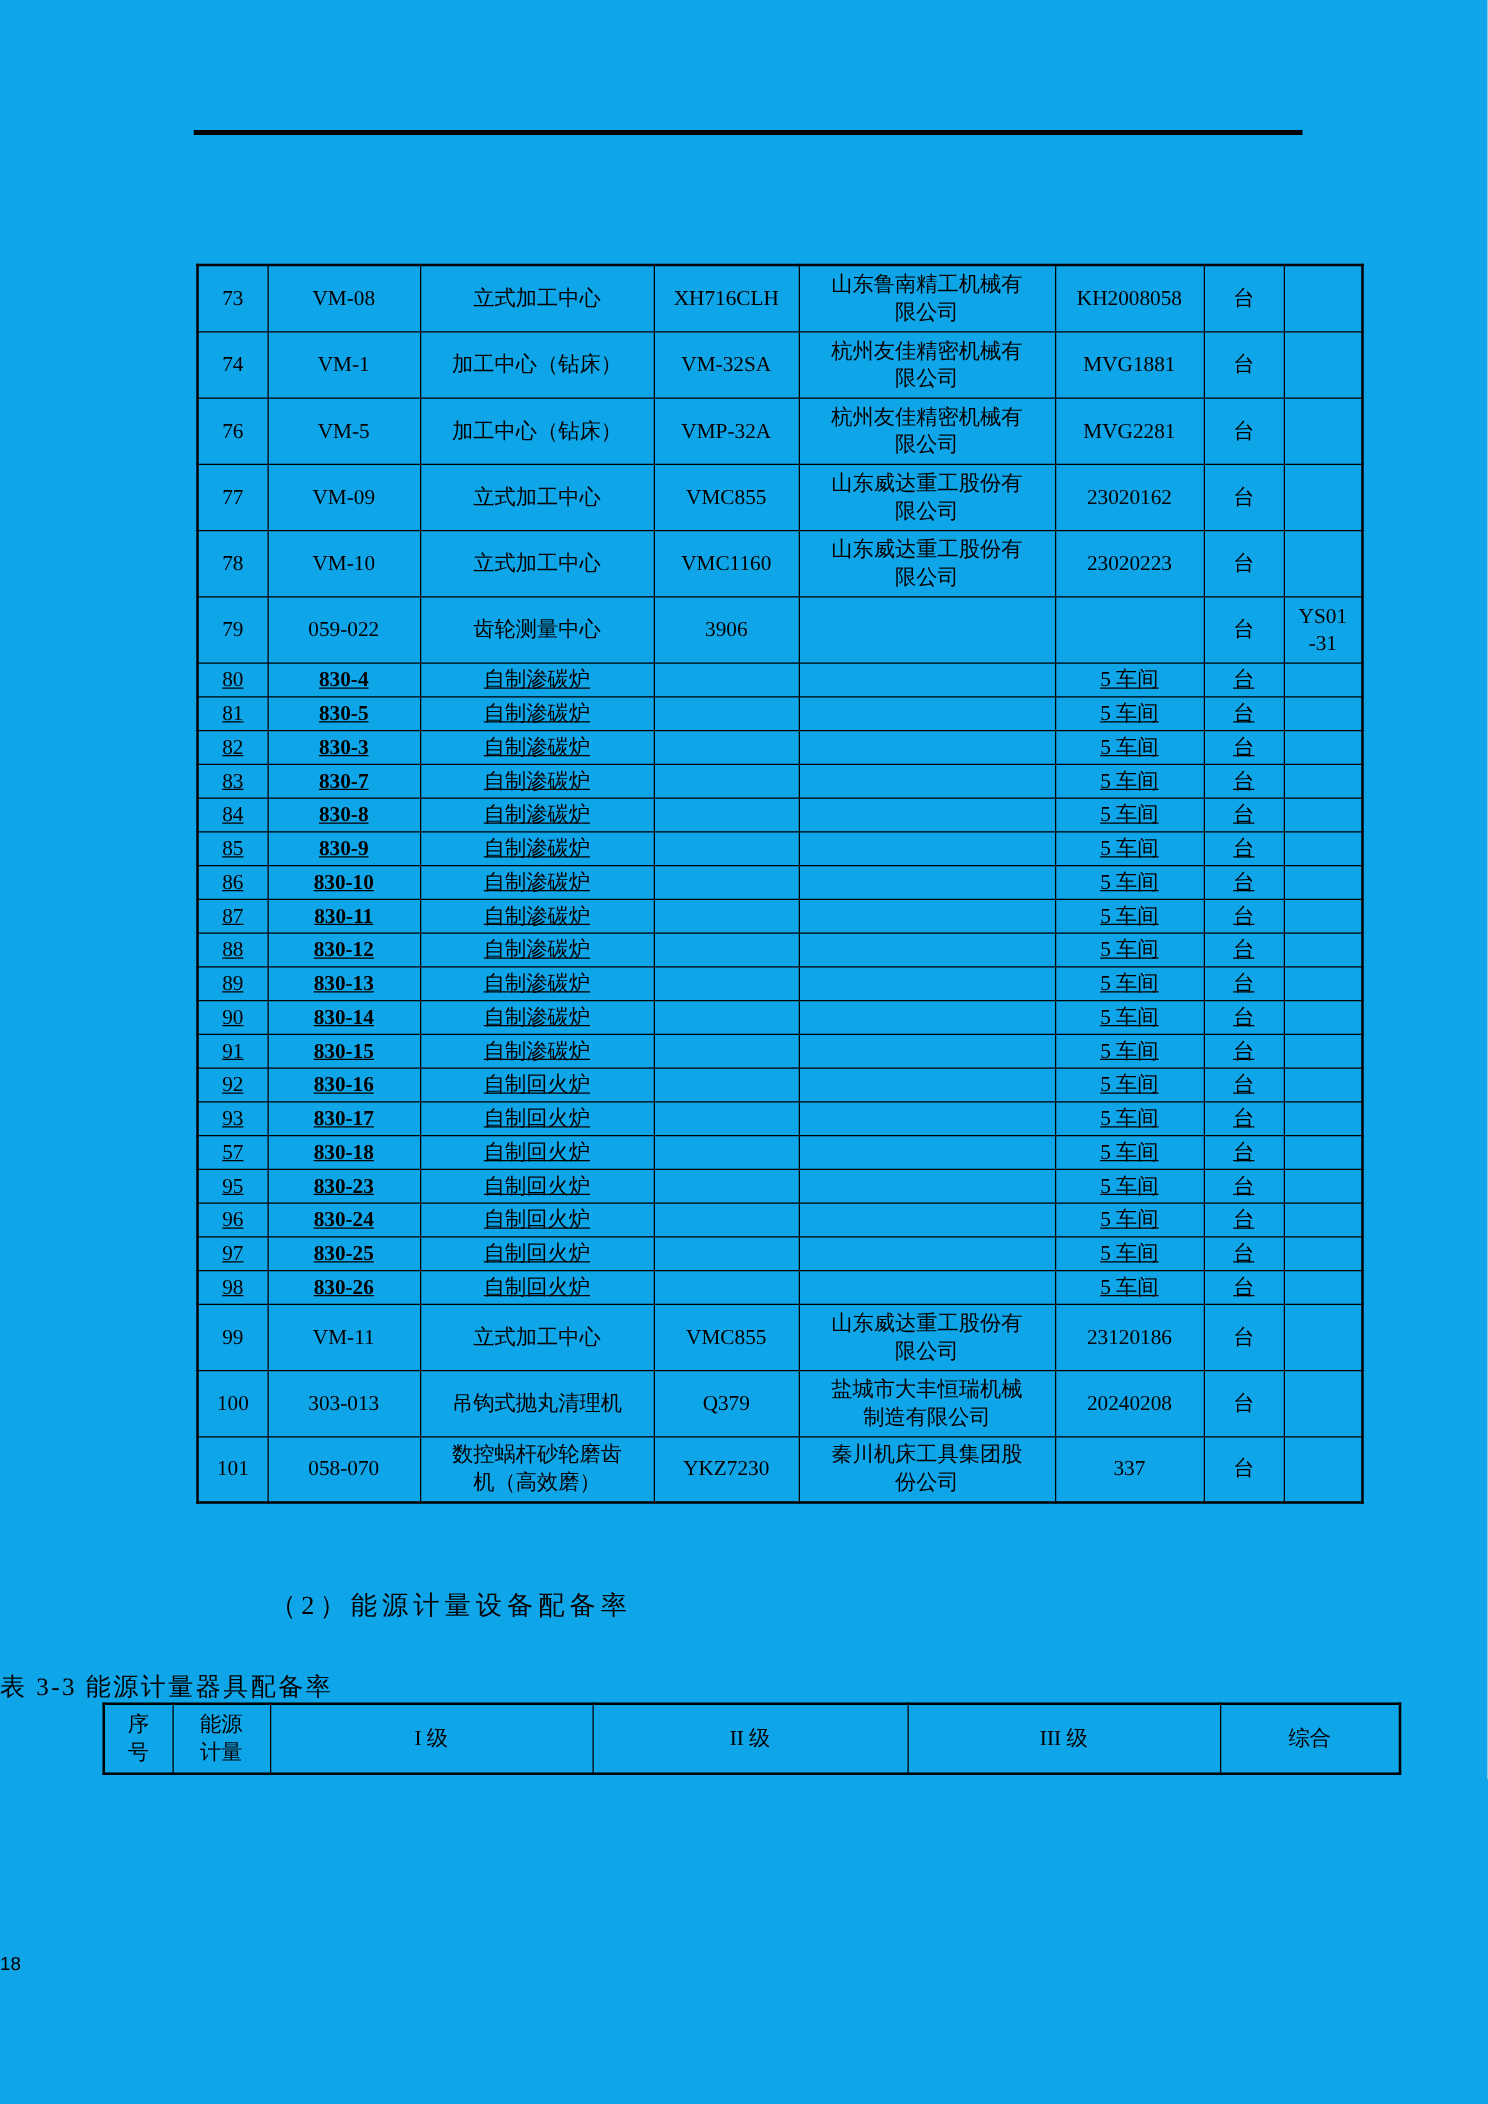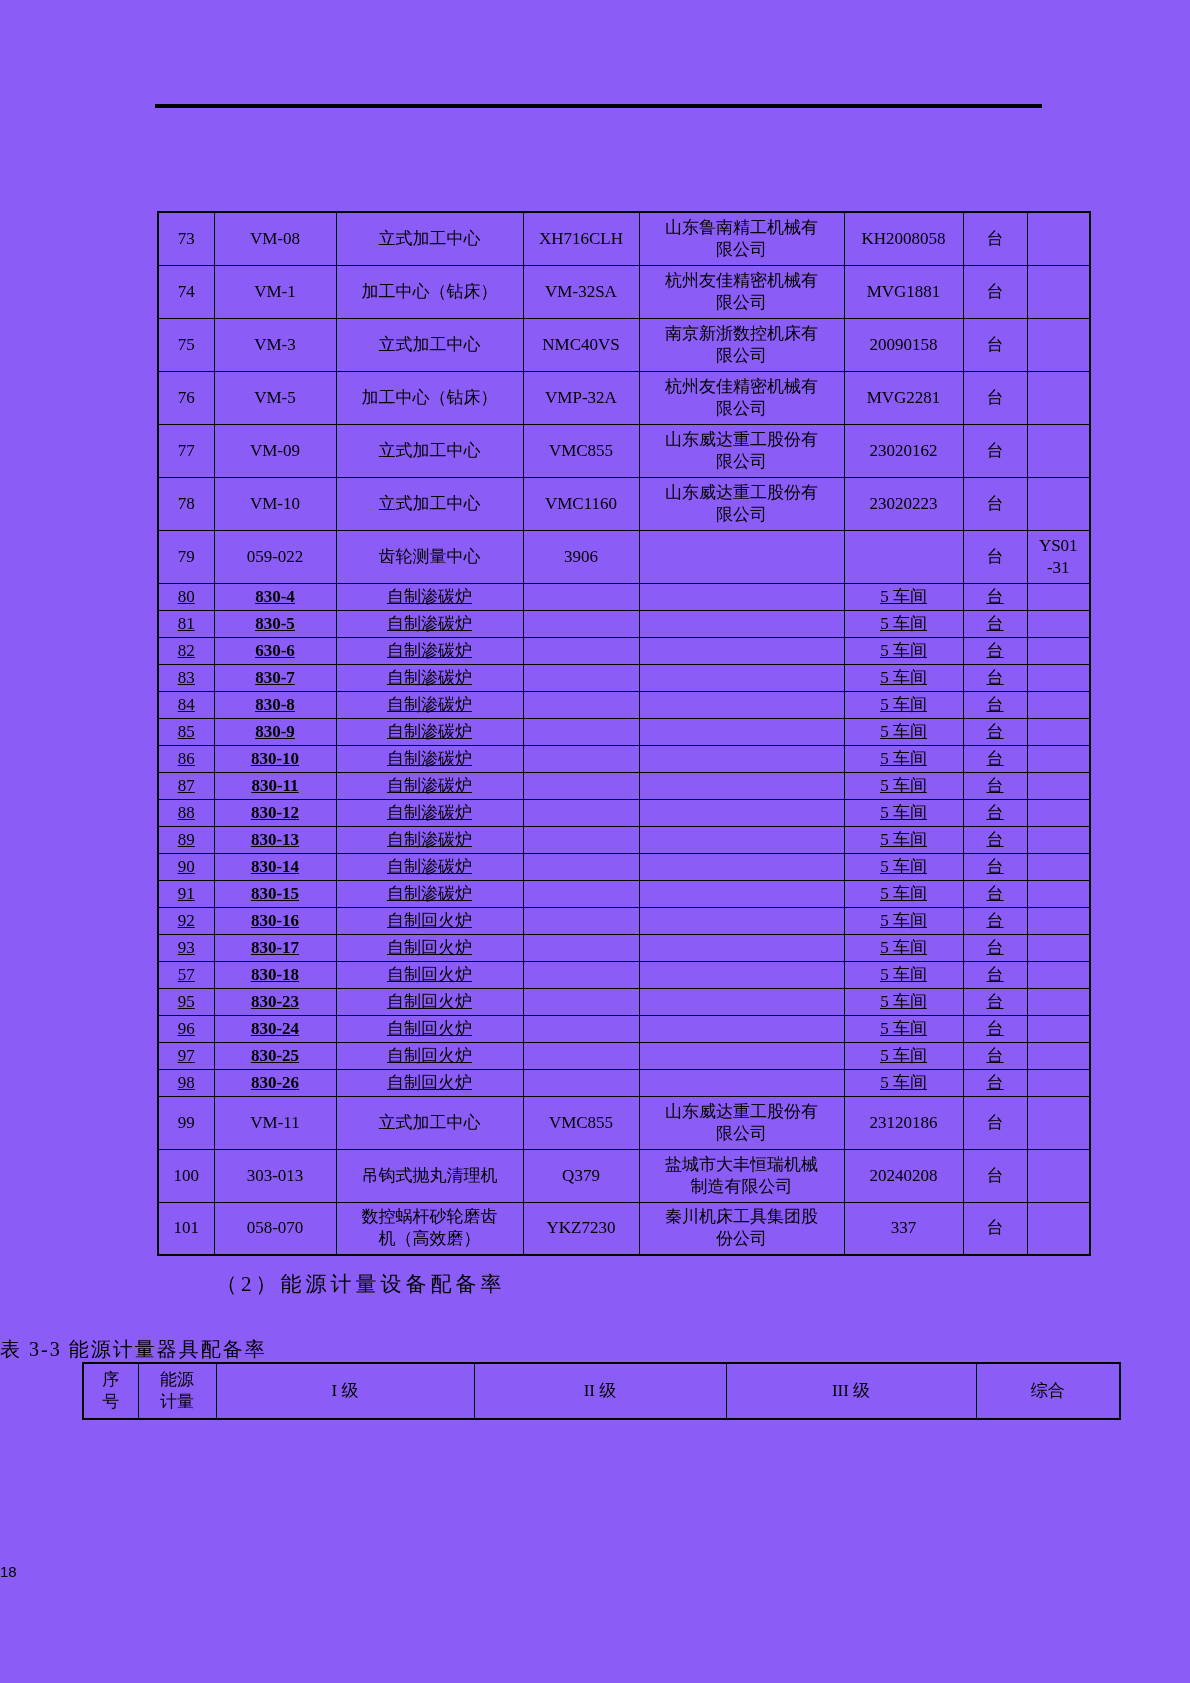--- a/index.html
+++ b/index.html
@@ -1,21 +1,21 @@
 <!DOCTYPE html>
 <html><head>
 <meta charset="utf-8">
 <style>
   html, body { margin: 0; padding: 0; background: #e8e8e8; }
   .page {
     position: relative;
     width: 1190px;
     height: 1683px;
     margin: 0 auto;
-    background: #8b5cf6;
+    background: #0ea5e9;
     color: #000000;
     font-family: "Liberation Serif", "DejaVu Serif", serif;
     overflow: hidden;
   }
   .top-rule {
     position: absolute;
     left: 155px;
     top: 104px;
     width: 887px;
     height: 4px;
@@ -120,31 +120,20 @@
           <td>VM-1</td>
           <td>加工中心（钻床）</td>
           <td>VM-32SA</td>
           <td>杭州友佳精密机械有
 限公司</td>
           <td>MVG1881</td>
           <td>台</td>
           <td></td>
         </tr>
         <tr class="tall">
-          <td>75</td>
-          <td>VM-3</td>
-          <td>立式加工中心</td>
-          <td>NMC40VS</td>
-          <td>南京新浙数控机床有
-限公司</td>
-          <td>20090158</td>
-          <td>台</td>
-          <td></td>
-        </tr>
-        <tr class="tall">
           <td>76</td>
           <td>VM-5</td>
           <td>加工中心（钻床）</td>
           <td>VMP-32A</td>
           <td>杭州友佳精密机械有
 限公司</td>
           <td>MVG2281</td>
           <td>台</td>
           <td></td>
         </tr>
@@ -196,21 +185,21 @@
           <td class="em">830-5</td>
           <td>自制渗碳炉</td>
           <td></td>
           <td></td>
           <td>5 车间</td>
           <td>台</td>
           <td></td>
         </tr>
         <tr class="short">
           <td>82</td>
-          <td class="em">630-6</td>
+          <td class="em">830-3</td>
           <td>自制渗碳炉</td>
           <td></td>
           <td></td>
           <td>5 车间</td>
           <td>台</td>
           <td></td>
         </tr>
         <tr class="short">
           <td>83</td>
           <td class="em">830-7</td>

